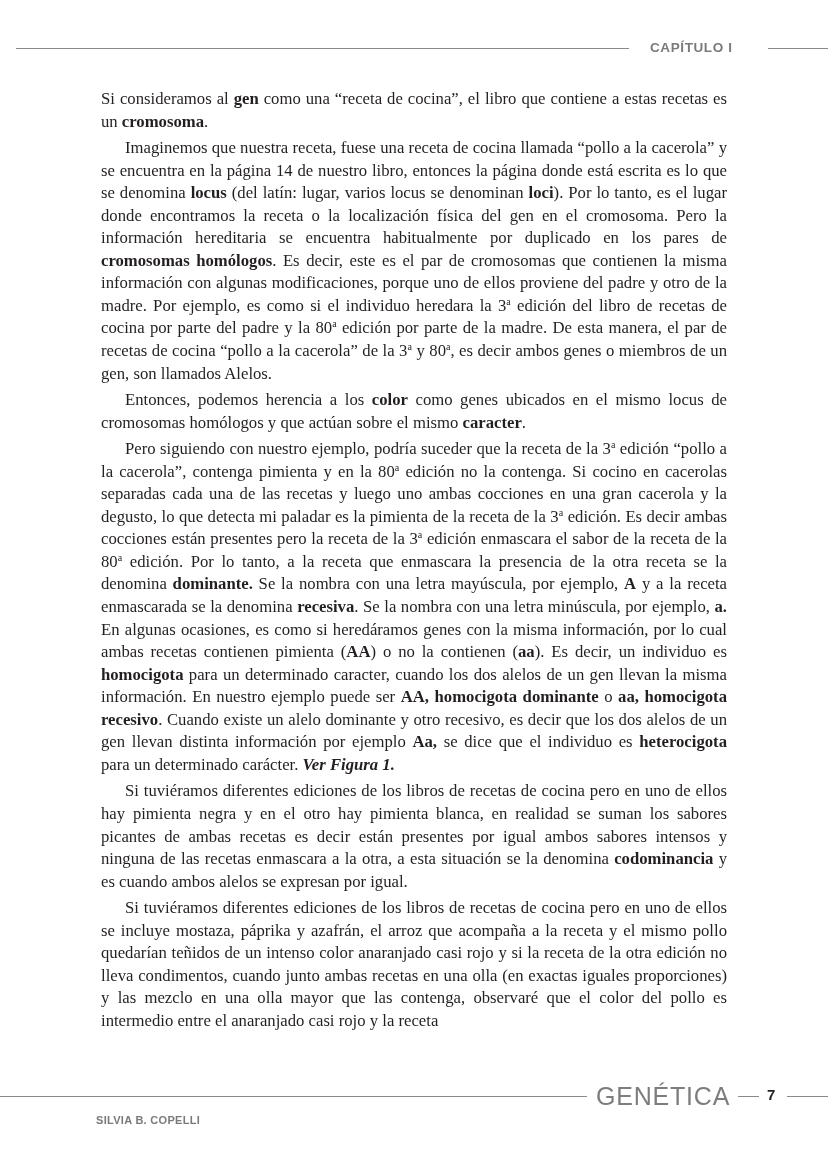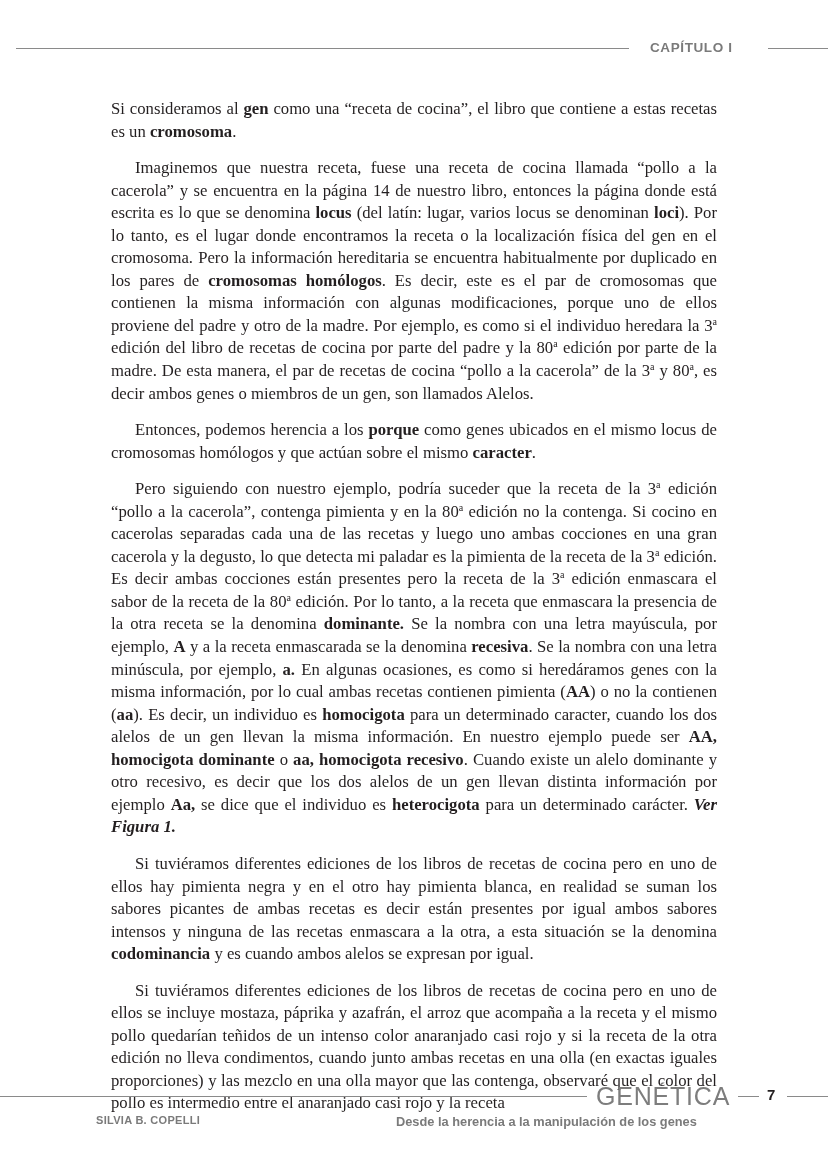--- a/index.html
+++ b/index.html
@@ -56,21 +56,21 @@
     position: absolute;
     left: 97px;
     top: 84px;
     width: 634px;
     font-size: 16.7px;
     line-height: 22.55px;
     text-align: justify;
     hyphens: manual;
   }
   .content p {
-    margin: 14px;
+    margin: 4px;
   }
   .content p.indent {
     text-indent: 24px;
   }
   .content b { font-weight: bold; }
   .content sup {
     font-size: 10px;
     line-height: 0;
     vertical-align: 6px;
   }
@@ -152,27 +152,26 @@
 
 <div class="header">
   <div class="rule-left"></div>
   <span class="chapter">CAPÍTULO I</span>
   <div class="rule-right"></div>
 </div>
 
 <div class="content" id="content">
     <p class=""><span>Si consideramos al </span><b>gen</b><span> como una “receta de cocina”, el libro que contiene a estas recetas es un </span><b>cromosoma</b><span>.</span></p>
     <p class="indent"><span>Imaginemos que nuestra receta, fuese una receta de cocina llamada “pollo a la cacerola” y se encuentra en la página 14 de nuestro libro, entonces la página donde está escrita es lo que se denomina </span><b>locus</b><span> (del latín: lugar, varios locus se denominan </span><b>loci</b><span>). Por lo tanto, es el lugar donde encontramos la receta o la localización física del gen en el cromosoma. Pero la información hereditaria se encuentra habitualmen­te por duplicado en los pares de </span><b>cromosomas homólogos</b><span>. Es decir, este es el par de cromosomas que contienen la misma información con algunas modificaciones, porque uno de ellos proviene del padre y otro de la madre. Por ejemplo, es como si el individuo heredara la 3</span><sup>a</sup><span> edición del libro de recetas de cocina por parte del padre y la 80</span><sup>a</sup><span> edición por parte de la madre. De esta manera, el par de recetas de cocina “pollo a la cacerola” de la 3</span><sup>a</sup><span> y 80</span><sup>a</sup><span>, es decir ambos genes o miembros de un gen, son llamados Alelos.</span></p>
-    <p class="indent"><span>Entonces, podemos herencia a los </span><b>porque</b><span> como genes ubicados en el mismo locus de cromosomas homólogos y que actúan sobre el mismo </span><b>caracter</b><span>.</span></p>
+    <p class="indent"><span>Entonces, podemos herencia a los </span><b>color</b><span> como genes ubicados en el mismo locus de cromosomas homólogos y que actúan sobre el mismo </span><b>caracter</b><span>.</span></p>
     <p class="indent"><span>Pero siguiendo con nuestro ejemplo, podría suceder que la receta de la 3</span><sup>a</sup><span> edición “pollo a la cacerola”, contenga pimienta y en la 80</span><sup>a</sup><span> edición no la contenga. Si cocino en cacerolas separadas cada una de las recetas y luego uno ambas cocciones en una gran cacerola y la degusto, lo que detecta mi paladar es la pimienta de la receta de la 3</span><sup>a</sup><span> edición. Es decir ambas cocciones están presentes pero la receta de la 3</span><sup>a</sup><span> edi­ción enmascara el sabor de la receta de la 80</span><sup>a</sup><span> edición. Por lo tanto, a la receta que enmascara la presencia de la otra receta se la denomina </span><b>dominante.</b><span> Se la nombra con una letra mayúscula, por ejemplo, </span><b>A</b><span> y a la receta enmascarada se la denomina </span><b>recesiva</b><span>. Se la nombra con una letra minúscula, por ejemplo, </span><b>a.</b><span> En algunas ocasio­nes, es como si heredáramos genes con la misma información, por lo cual ambas recetas contienen pimienta (</span><b>AA</b><span>) o no la contienen (</span><b>aa</b><span>). Es decir, un individuo es </span><b>homocigota</b><span> para un determinado caracter, cuando los dos alelos de un gen llevan la misma información. En nuestro ejemplo puede ser </span><b>AA, homocigota dominante</b><span> o </span><b>aa, homocigota recesivo</b><span>. Cuando existe un alelo dominante y otro recesivo, es decir que los dos alelos de un gen llevan distinta información por ejemplo </span><b>Aa,</b><span> se dice que el individuo es </span><b>heterocigota</b><span> para un determinado carácter. </span><b><i>Ver Figura 1.</i></b></p>
     <p class="indent"><span>Si tuviéramos diferentes ediciones de los libros de recetas de cocina pero en uno de ellos hay pimienta negra y en el otro hay pimienta blanca, en realidad se suman los sabores picantes de ambas recetas es decir están presentes por igual ambos sa­bores intensos y ninguna de las recetas enmascara a la otra, a esta situación se la denomina </span><b>codominancia</b><span> y es cuando ambos alelos se expresan por igual.</span></p>
     <p class="indent"><span>Si tuviéramos diferentes ediciones de los libros de recetas de cocina pero en uno de ellos se incluye mostaza, páprika y azafrán, el arroz que acompaña a la receta y el mismo pollo quedarían teñidos de un intenso color anaranjado casi rojo y si la receta de la otra edición no lleva condimentos, cuando junto ambas recetas en una olla (en exactas iguales proporciones) y las mezclo en una olla mayor que las contenga, ob­servaré que el color del pollo es intermedio entre el anaranjado casi rojo y la receta</span></p>
   </div>
 
 <div class="footer">
   <div class="rule-left"></div>
   <span class="book-title">GENÉTICA</span>
   <div class="dash-mid"></div>
   <span class="page-number">7</span>
   <div class="rule-right"></div>
   <span class="author">SILVIA B. COPELLI</span>
-  <span class="subtitle">Desde la herencia a la manipulación de los genes</span>
 </div>
 
 </body></html>

